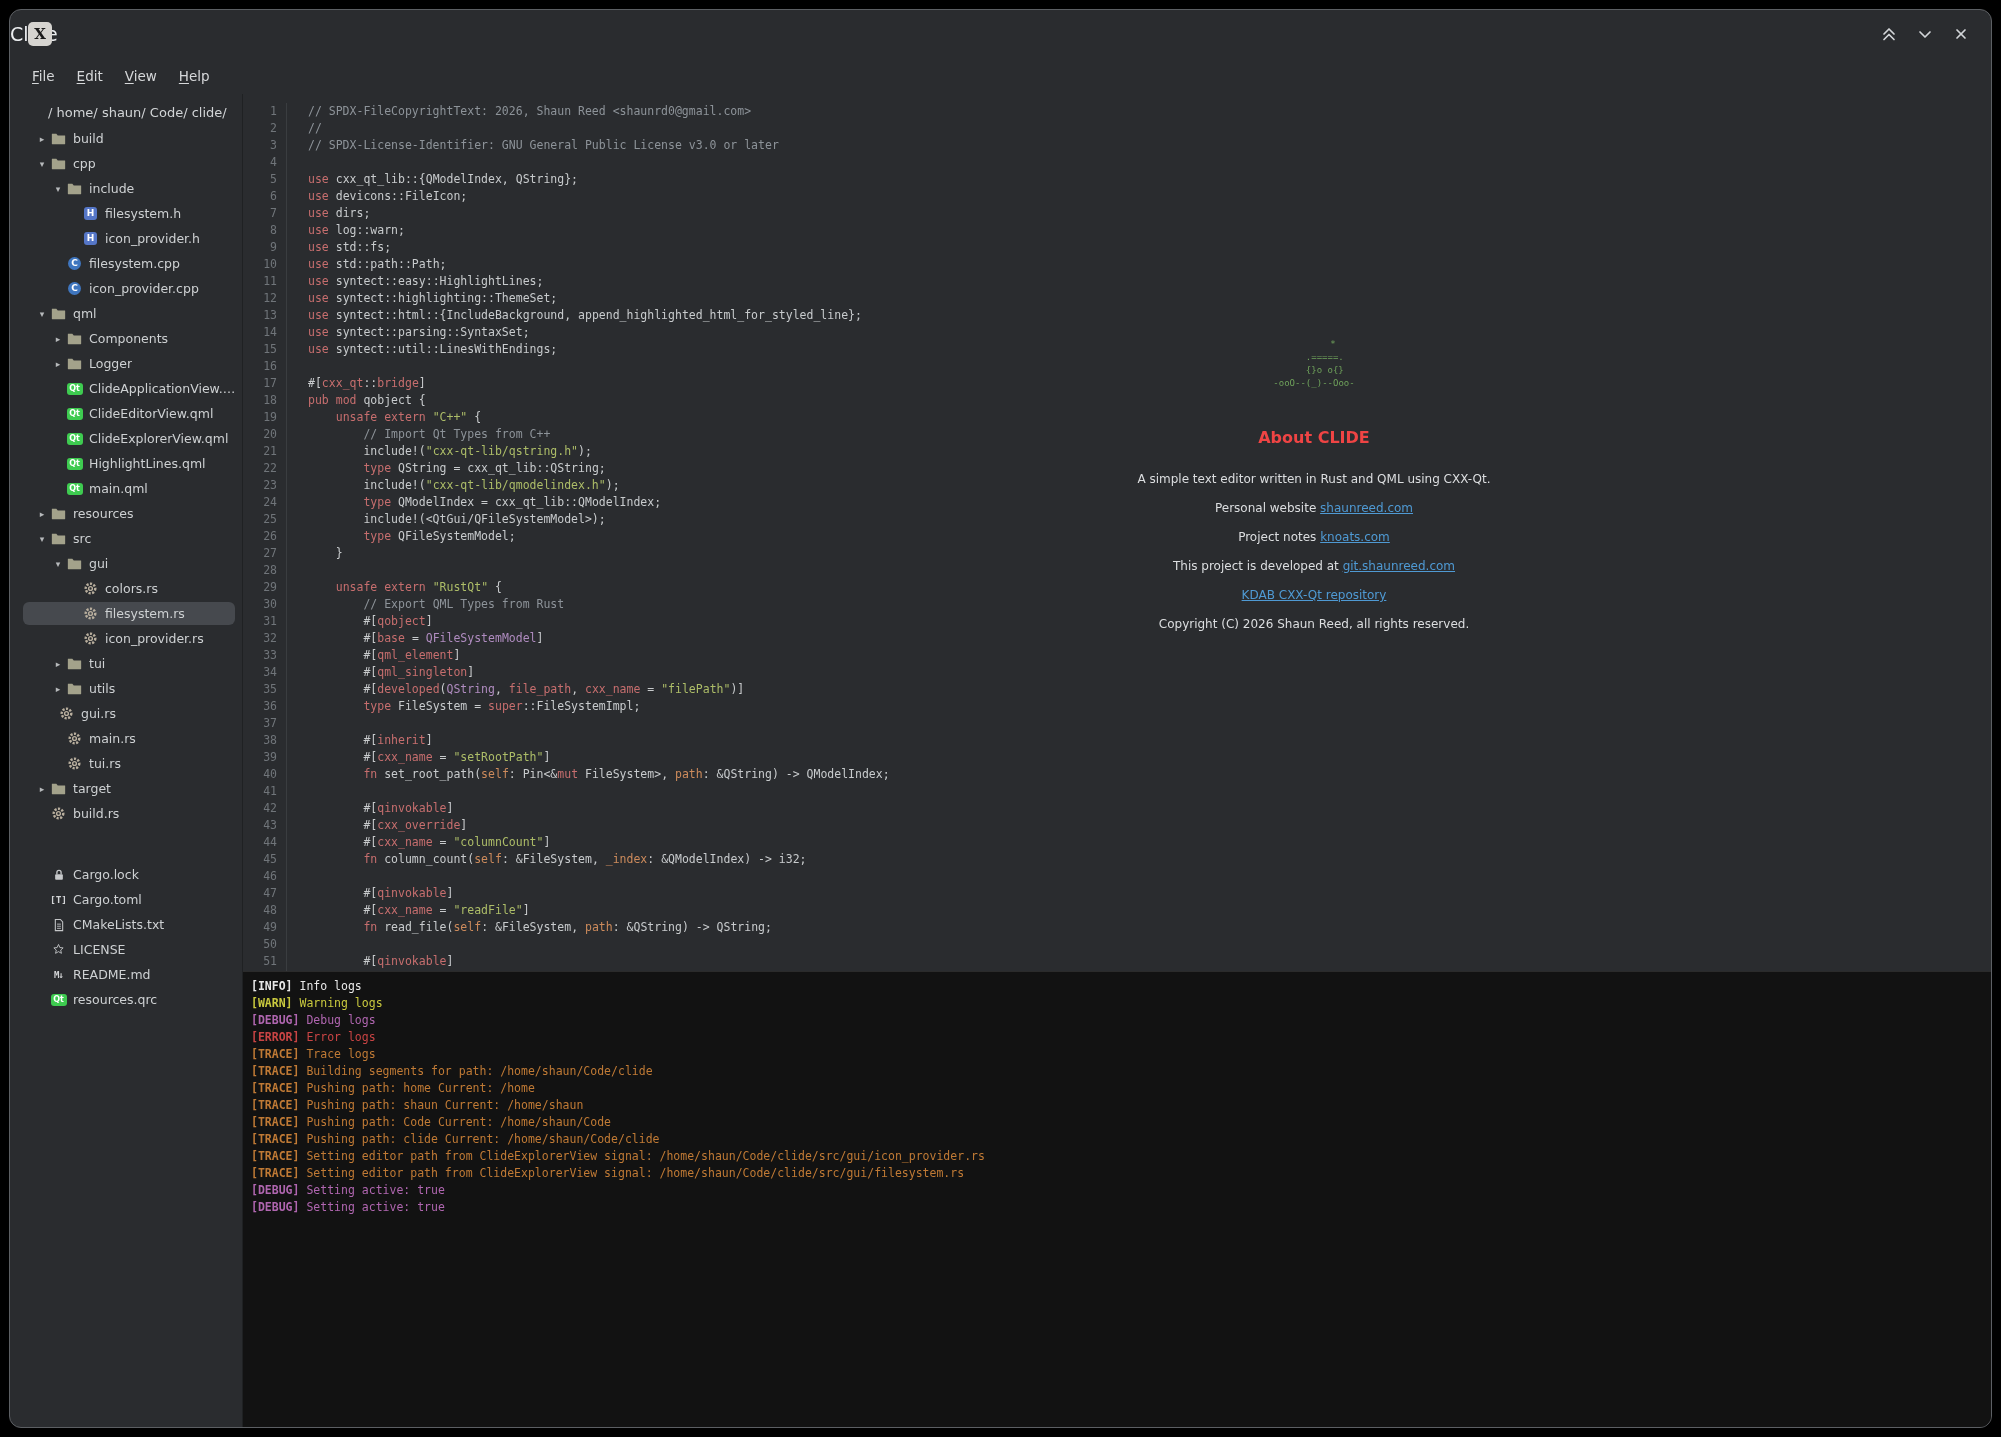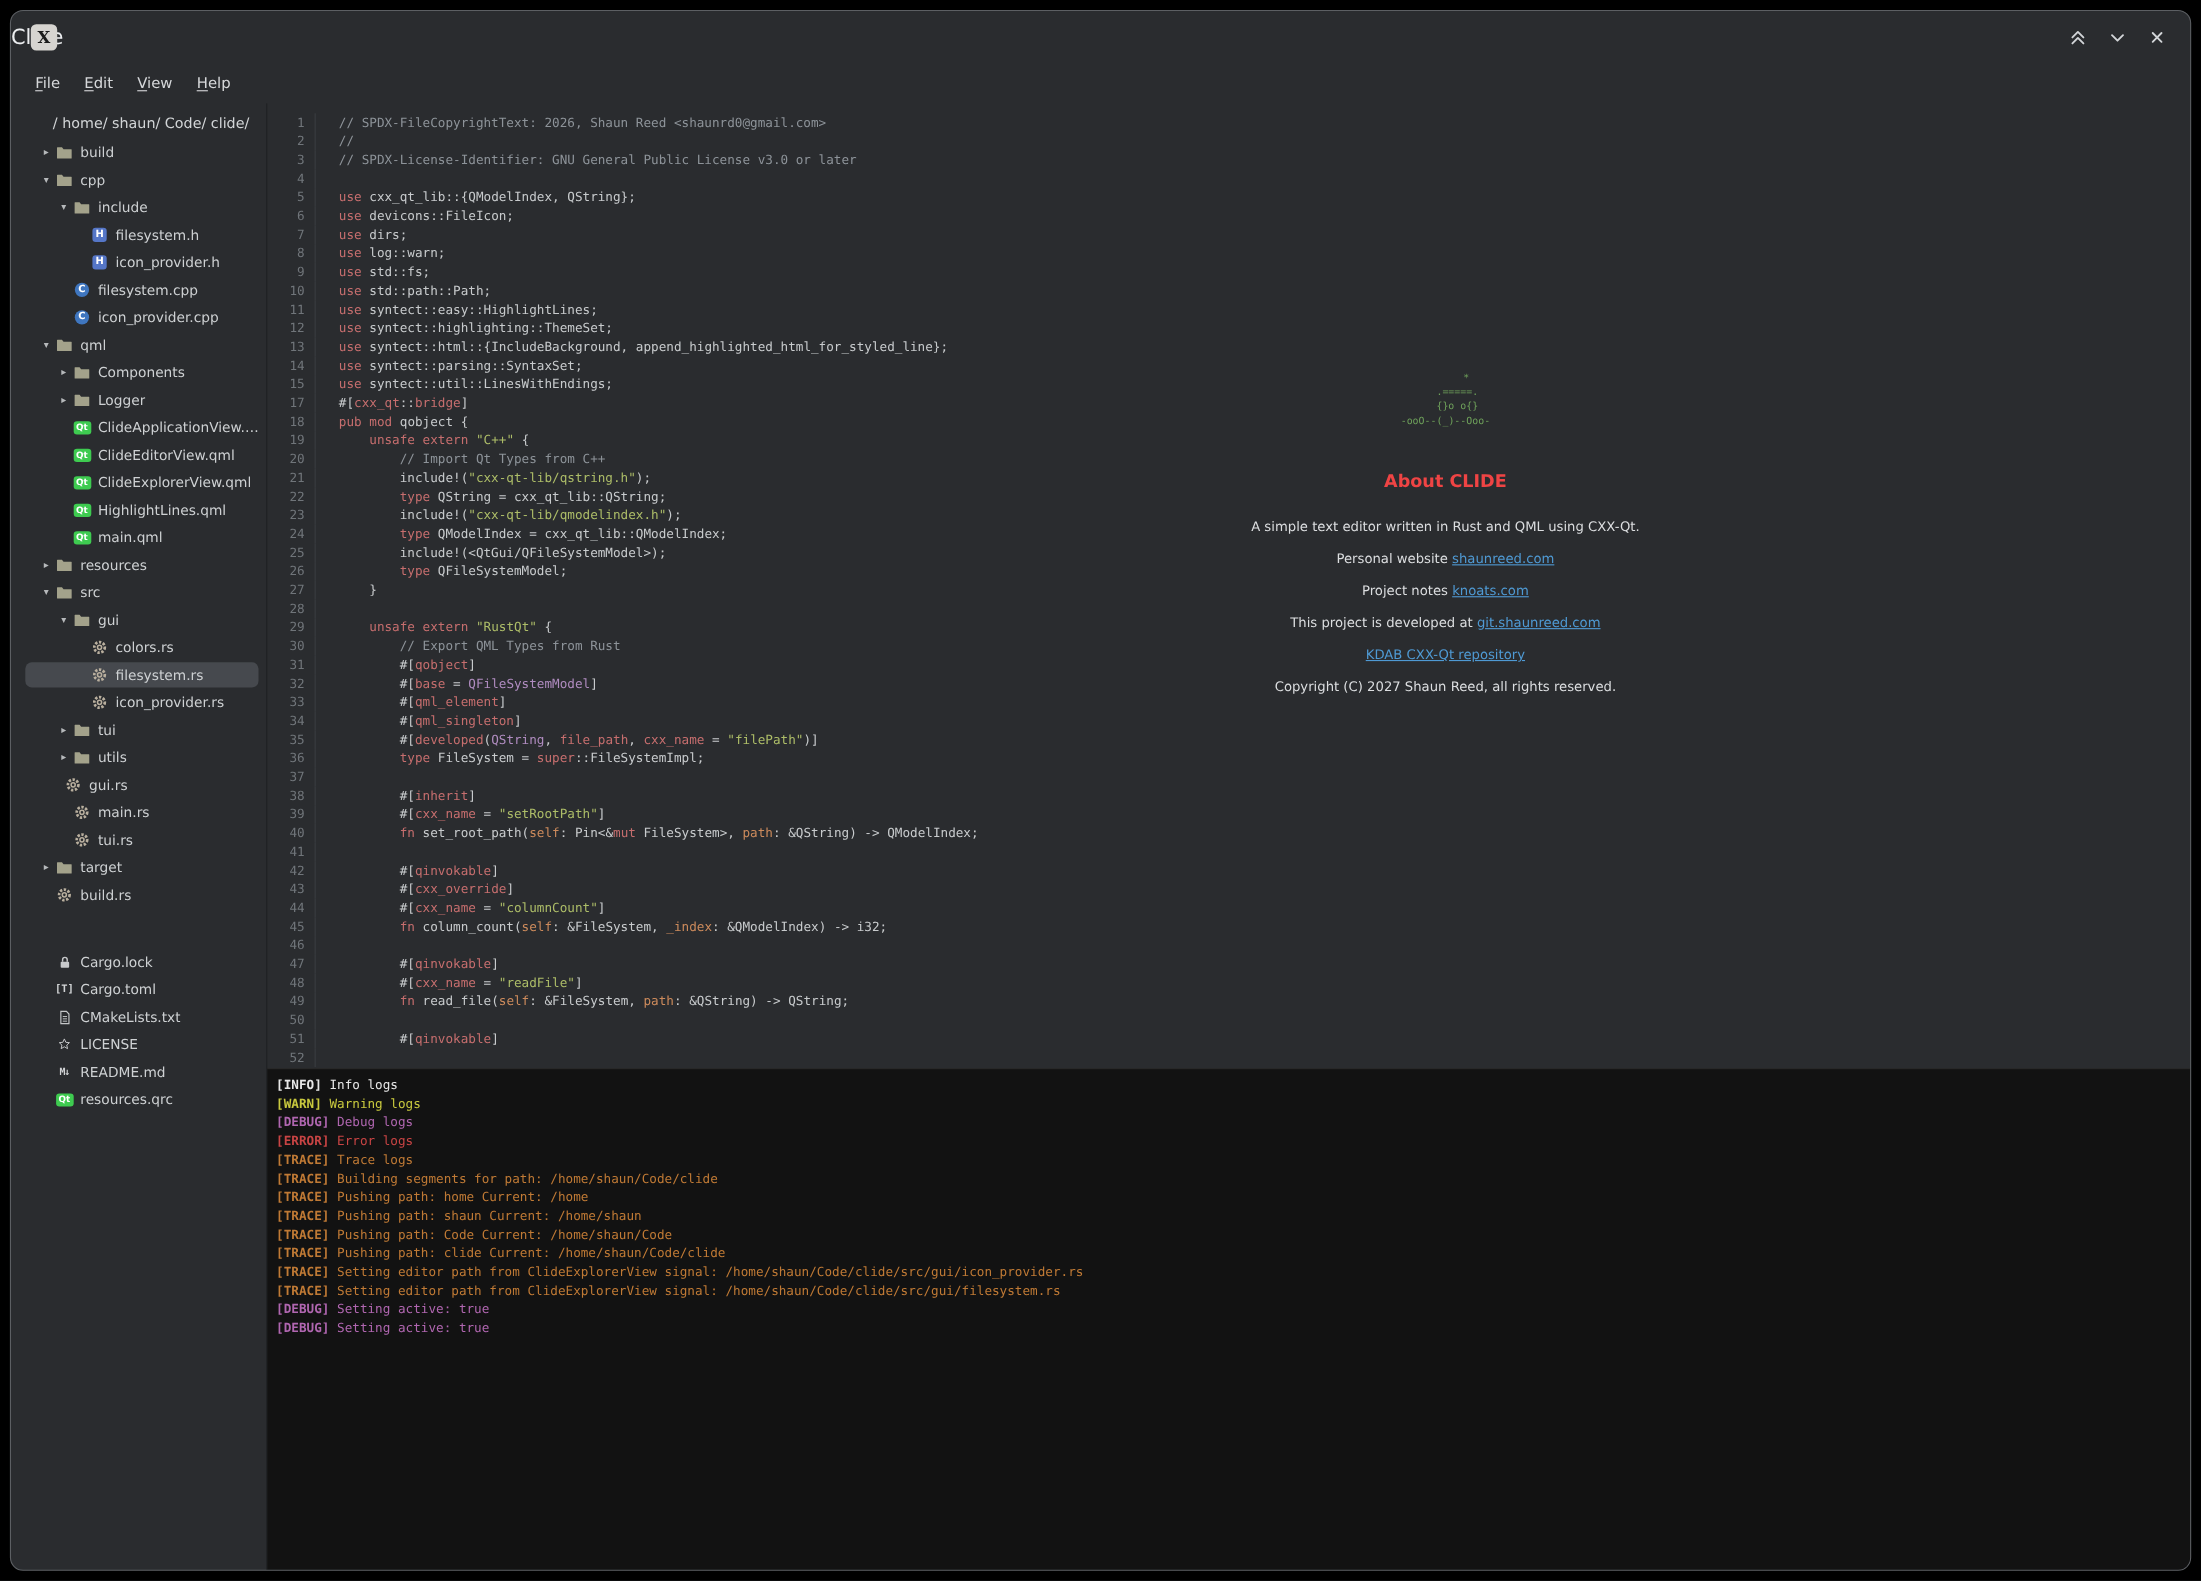--- a/index.html
+++ b/index.html
@@ -417,20 +417,21 @@
             <div class="cl"><span class="ln">6</span><span class="ct"><span class="tk">use</span> devicons::FileIcon;</span></div>
             <div class="cl"><span class="ln">7</span><span class="ct"><span class="tk">use</span> dirs;</span></div>
             <div class="cl"><span class="ln">8</span><span class="ct"><span class="tk">use</span> log::warn;</span></div>
             <div class="cl"><span class="ln">9</span><span class="ct"><span class="tk">use</span> std::fs;</span></div>
             <div class="cl"><span class="ln">10</span><span class="ct"><span class="tk">use</span> std::path::Path;</span></div>
             <div class="cl"><span class="ln">11</span><span class="ct"><span class="tk">use</span> syntect::easy::HighlightLines;</span></div>
             <div class="cl"><span class="ln">12</span><span class="ct"><span class="tk">use</span> syntect::highlighting::ThemeSet;</span></div>
             <div class="cl"><span class="ln">13</span><span class="ct"><span class="tk">use</span> syntect::html::{IncludeBackground, append_highlighted_html_for_styled_line};</span></div>
             <div class="cl"><span class="ln">14</span><span class="ct"><span class="tk">use</span> syntect::parsing::SyntaxSet;</span></div>
             <div class="cl"><span class="ln">15</span><span class="ct"><span class="tk">use</span> syntect::util::LinesWithEndings;</span></div>
+            <div class="cl"><span class="ln">16</span><span class="ct"> </span></div>
             <div class="cl"><span class="ln">17</span><span class="ct">#[<span class="tk">cxx_qt</span>::<span class="tk">bridge</span>]</span></div>
             <div class="cl"><span class="ln">18</span><span class="ct"><span class="tk">pub</span> <span class="tk">mod</span> qobject {</span></div>
             <div class="cl"><span class="ln">19</span><span class="ct">    <span class="tk">unsafe</span> <span class="tk">extern</span> <span class="ts">"C++"</span> {</span></div>
             <div class="cl"><span class="ln">20</span><span class="ct">        <span class="tc">// Import Qt Types from C++</span></span></div>
             <div class="cl"><span class="ln">21</span><span class="ct">        include!(<span class="ts">"cxx-qt-lib/qstring.h"</span>);</span></div>
             <div class="cl"><span class="ln">22</span><span class="ct">        <span class="tk">type</span> QString = cxx_qt_lib::QString;</span></div>
             <div class="cl"><span class="ln">23</span><span class="ct">        include!(<span class="ts">"cxx-qt-lib/qmodelindex.h"</span>);</span></div>
             <div class="cl"><span class="ln">24</span><span class="ct">        <span class="tk">type</span> QModelIndex = cxx_qt_lib::QModelIndex;</span></div>
             <div class="cl"><span class="ln">25</span><span class="ct">        include!(&lt;QtGui/QFileSystemModel&gt;);</span></div>
             <div class="cl"><span class="ln">26</span><span class="ct">        <span class="tk">type</span> QFileSystemModel;</span></div>
@@ -466,21 +467,21 @@
     .=====.
     {}o o{}
 -ooO--(_)--Ooo-</pre>
           <div class="about-title">About CLIDE</div>
           <div id="about-paragraphs">
               <p>A simple text editor written in Rust and QML using CXX-Qt.</p>
               <p>Personal website <a href="#">shaunreed.com</a></p>
               <p>Project notes <a href="#">knoats.com</a></p>
               <p>This project is developed at <a href="#">git.shaunreed.com</a></p>
               <p><a href="#">KDAB CXX-Qt repository</a></p>
-              <p>Copyright (C) 2027 Shaun Reed, all rights reserved.</p>
+              <p>Copyright (C) 2026 Shaun Reed, all rights reserved.</p>
             </div>
         </div>
       </div>
       <div class="log" id="log"><div class="log-line" style="color: rgb(232, 232, 232);"><span class="lt">[INFO]</span> Info logs</div><div class="log-line" style="color: rgb(201, 201, 62);"><span class="lt">[WARN]</span> Warning logs</div><div class="log-line" style="color: rgb(176, 102, 176);"><span class="lt">[DEBUG]</span> Debug logs</div><div class="log-line" style="color: rgb(201, 68, 68);"><span class="lt">[ERROR]</span> Error logs</div><div class="log-line" style="color: rgb(192, 122, 53);"><span class="lt">[TRACE]</span> Trace logs</div><div class="log-line" style="color: rgb(192, 122, 53);"><span class="lt">[TRACE]</span> Building segments for path: /home/shaun/Code/clide</div><div class="log-line" style="color: rgb(192, 122, 53);"><span class="lt">[TRACE]</span> Pushing path: home Current: /home</div><div class="log-line" style="color: rgb(192, 122, 53);"><span class="lt">[TRACE]</span> Pushing path: shaun Current: /home/shaun</div><div class="log-line" style="color: rgb(192, 122, 53);"><span class="lt">[TRACE]</span> Pushing path: Code Current: /home/shaun/Code</div><div class="log-line" style="color: rgb(192, 122, 53);"><span class="lt">[TRACE]</span> Pushing path: clide Current: /home/shaun/Code/clide</div><div class="log-line" style="color: rgb(192, 122, 53);"><span class="lt">[TRACE]</span> Setting editor path from ClideExplorerView signal: /home/shaun/Code/clide/src/gui/icon_provider.rs</div><div class="log-line" style="color: rgb(192, 122, 53);"><span class="lt">[TRACE]</span> Setting editor path from ClideExplorerView signal: /home/shaun/Code/clide/src/gui/filesystem.rs</div><div class="log-line" style="color: rgb(176, 102, 176);"><span class="lt">[DEBUG]</span> Setting active: true</div><div class="log-line" style="color: rgb(176, 102, 176);"><span class="lt">[DEBUG]</span> Setting active: true</div></div>
     </div>
 
   </div>
 </div>
 
 </body></html>

